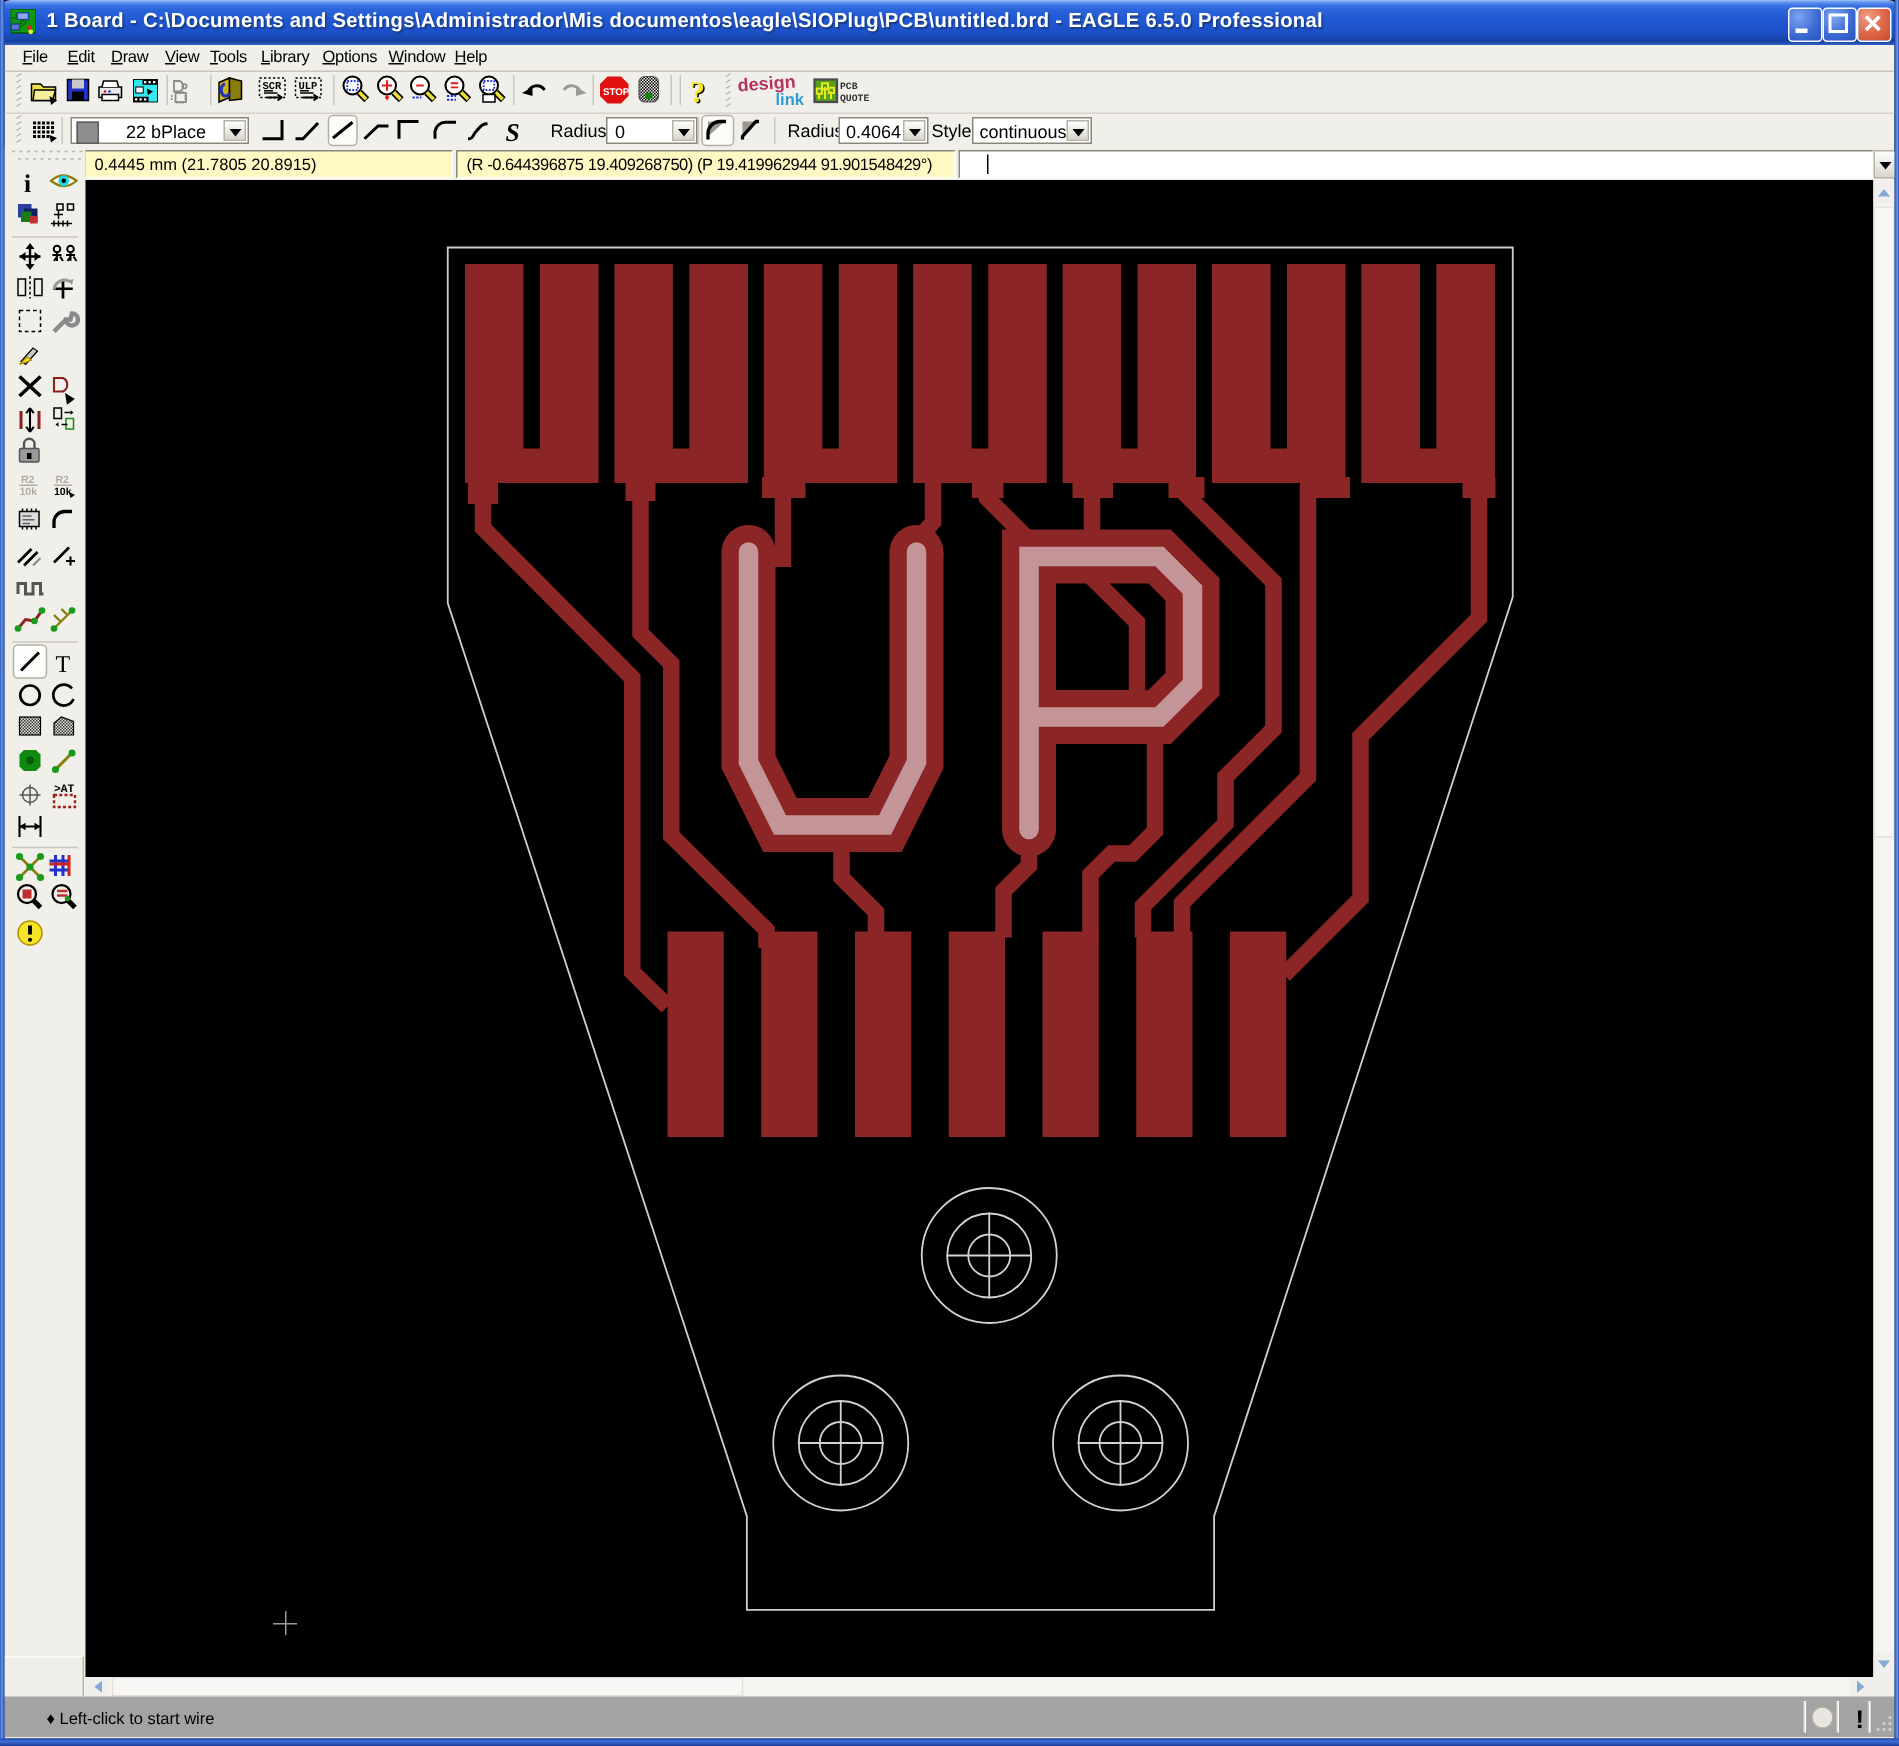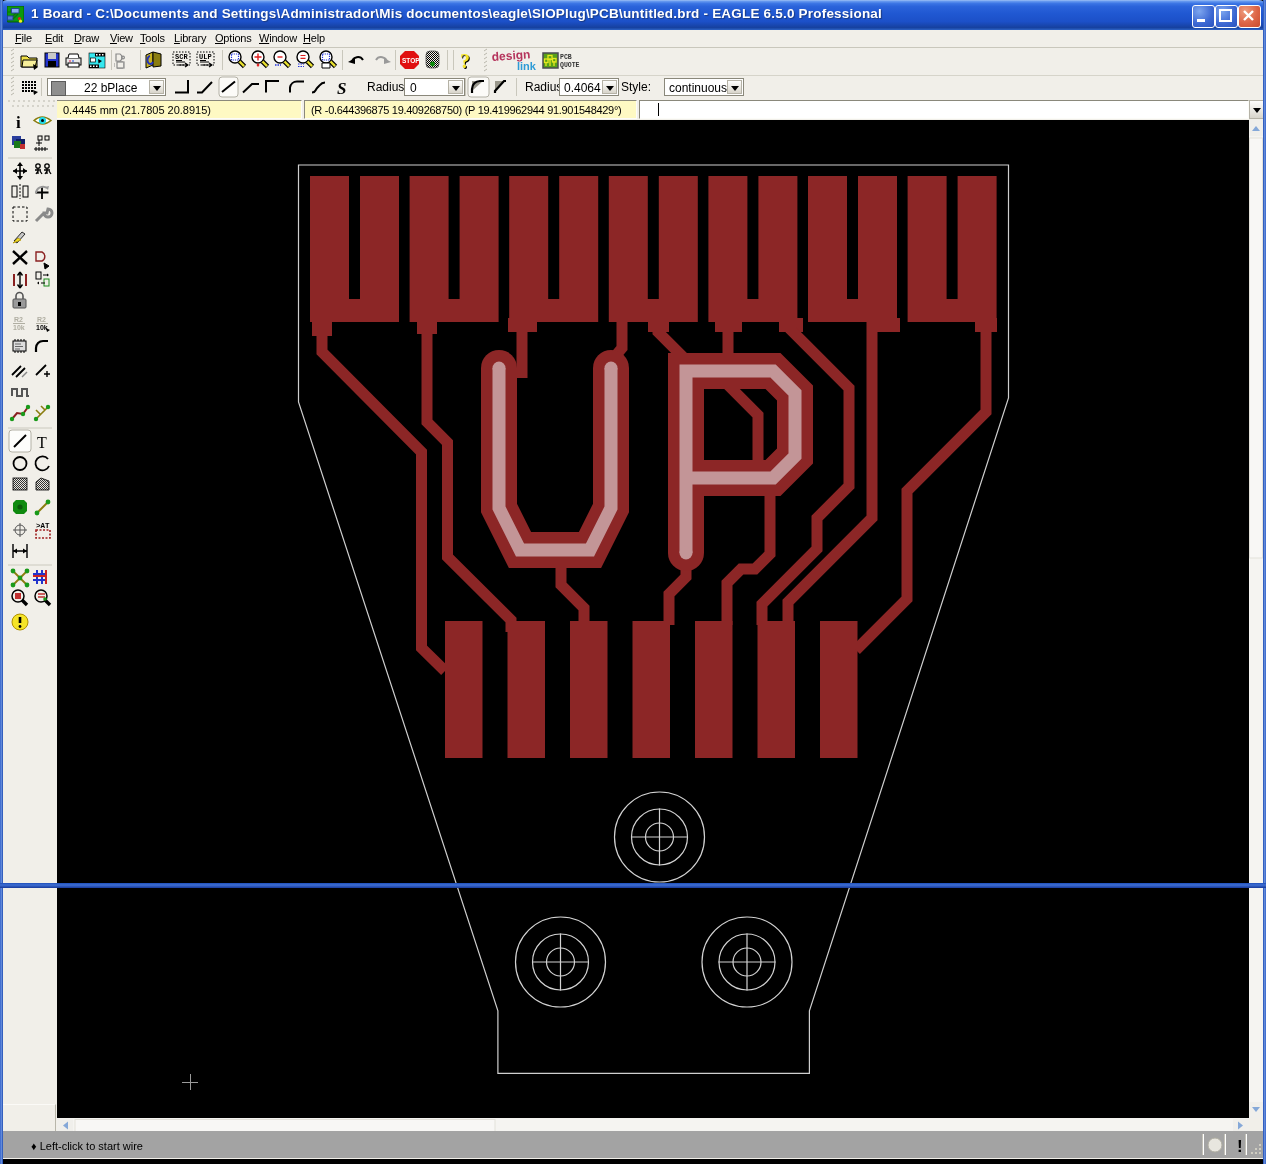--- a/index.html
+++ b/index.html
@@ -1,17 +1,17 @@
 <!DOCTYPE html>
 <html><head>
 <meta charset="utf-8">
 <style>
 html,body{margin:0;padding:0;}
 body{width:1266px;height:1164px;overflow:hidden;font-family:"Liberation Sans",sans-serif;background:#000;}
-#win{position:absolute;left:0;top:0;width:1266px;height:888px;}
+#win{position:absolute;left:0;top:0;width:1266px;height:1164px;}
 
 #brdL{position:absolute;left:0;top:0;width:3px;height:1164px;background:linear-gradient(90deg,#2656c6,#6f96e0 40%,#1c4ab2);}
 #brdR{position:absolute;right:0;top:0;width:3px;height:1164px;background:linear-gradient(90deg,#1c4ab2,#6f96e0 60%,#2656c6);}
 #brdB{position:absolute;left:0;bottom:0;width:1266px;height:5px;background:linear-gradient(180deg,#1e4eb8,#3f6fd3 40%,#16399b);}
 #titlebar{position:absolute;left:0;top:0;width:1266px;height:30px;
  background:linear-gradient(180deg,#9ec1f5 0%,#6296ee 5%,#3a74e4 12%,#2a63da 22%,#2058d2 45%,#1c50c8 72%,#16419f 92%,#2557b6 97%,#2e63c8 100%);
  border-radius:7px 7px 0 0;}
 #titleicon{position:absolute;left:7px;top:6px;width:17px;height:17px;}
 #titletext{position:absolute;left:31px;top:6px;font-size:13.5px;font-weight:bold;color:#fff;text-shadow:1px 1px 1px #1a3a80;letter-spacing:.2px;white-space:nowrap;}
 .tbtn{position:absolute;top:5px;width:21px;height:21px;border-radius:3px;border:1px solid #fff;}
@@ -270,21 +270,21 @@
 <div class="combo" style="left:401px;top:2px;width:61px;height:18px;">
   <span style="position:absolute;left:5px;top:2px;font-size:12px;">0</span>
   <div class="cArrow"></div>
 </div>
 <span style="position:absolute;left:522px;top:4px;">Radius:</span>
 <div class="combo" style="left:556px;top:2px;width:60px;height:18px;">
   <span style="position:absolute;left:4px;top:2px;font-size:12px;">0.4064</span>
   <div class="cArrow"></div>
 </div>
 <span style="position:absolute;left:618px;top:4px;">Style:</span>
-<div class="combo" style="left:645px;top:2px;width:80px;height:18px;margin-left:16px;">
+<div class="combo" style="left:645px;top:2px;width:80px;height:18px;">
   <span style="position:absolute;left:4px;top:2px;font-size:12px;">continuous</span>
   <div class="cArrow"></div>
 </div>
 </div>
 <div id="coordbar">
 <div class="sunk" style="left:53px;top:2px;width:246px;height:19px;">
         <span style="position:absolute;left:6px;top:3px;font-size:11px;white-space:nowrap;">0.4445 mm (21.7805 20.8915)</span>
       </div>
 <div class="sunk" style="left:301px;top:2px;width:333px;height:19px;">
         <span style="position:absolute;left:6px;top:3px;font-size:11px;white-space:nowrap;letter-spacing:-0.3px;">(R -0.644396875 19.409268750) (P 19.419962944 91.901548429°)</span>

